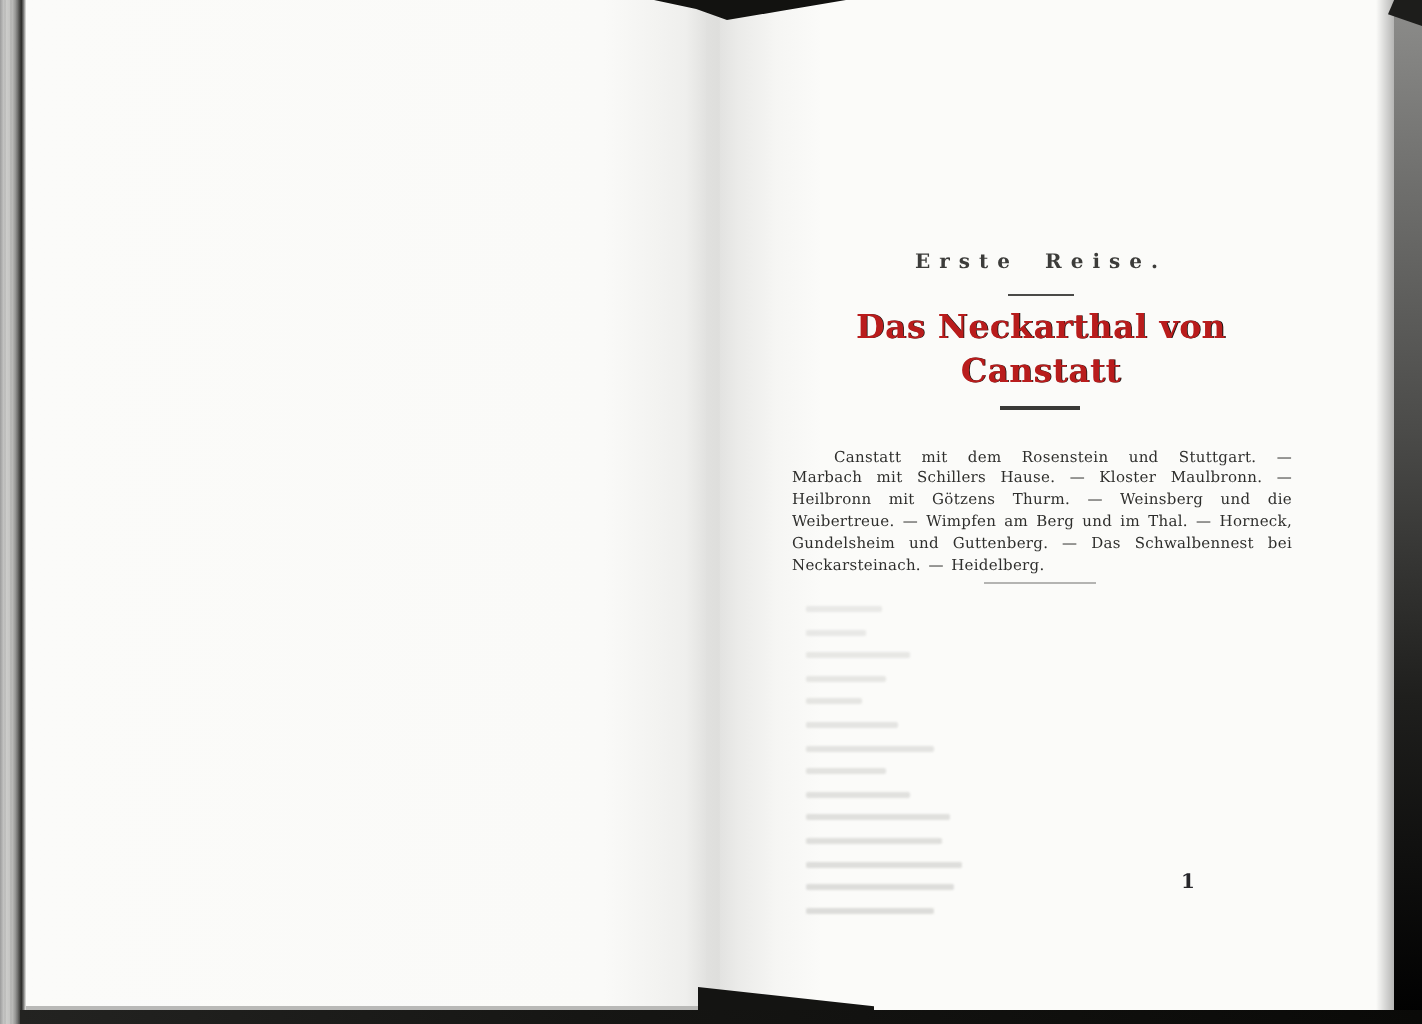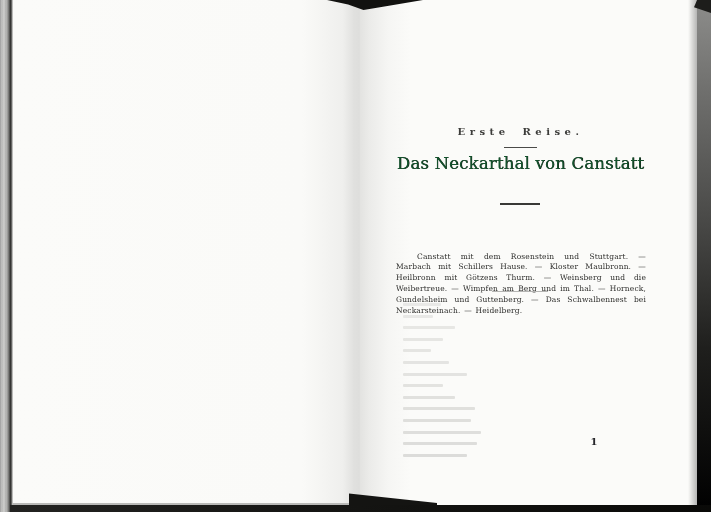--- a/index.html
+++ b/index.html
@@ -64,25 +64,25 @@
   .kicker{
     position:absolute;left:400px;top:126px;width:241px;text-align:center;
     font-size:10px;font-weight:bold;letter-spacing:4.5px;word-spacing:5px;color:#3c3c3a;
   }
   .rule{position:absolute;background:#4a4a48;height:1px;}
   .rule-1{left:504px;top:147px;width:33px;}
   .rule-2{left:500px;top:203px;width:40px;height:2px;background:#39393ب7;background:#393937;}
   .rule-3{left:492px;top:291px;width:56px;background:#b4b4b2;}
   .title{
     position:absolute;left:392px;top:153px;width:257px;margin:0;text-align:center;
-    font-size:16.5px;line-height:22px;font-weight:normal;color:#14532d;
+    font-size:16.5px;line-height:22px;font-weight:bold;color:#b91c1c;
     letter-spacing:.2px;text-shadow:.4px 0 0 #161614;
   }
   .summary{
-    position:absolute;left:396px;top:244px;width:250px;
+    position:absolute;left:396px;top:216px;width:250px;
     font-size:7.5px;line-height:10.9px;color:#2e2e2c;
     text-align:justify;text-align-last:left;text-indent:21px;
     letter-spacing:.15px;word-spacing:1.2px;
   }
   .ghost{
     position:absolute;left:403px;top:303px;width:110px;
     filter:blur(.6px);
   }
   .ghost-line{height:3px;margin-bottom:8.6px;background:#d3d3d0;border-radius:1px;}
   .page-number{

